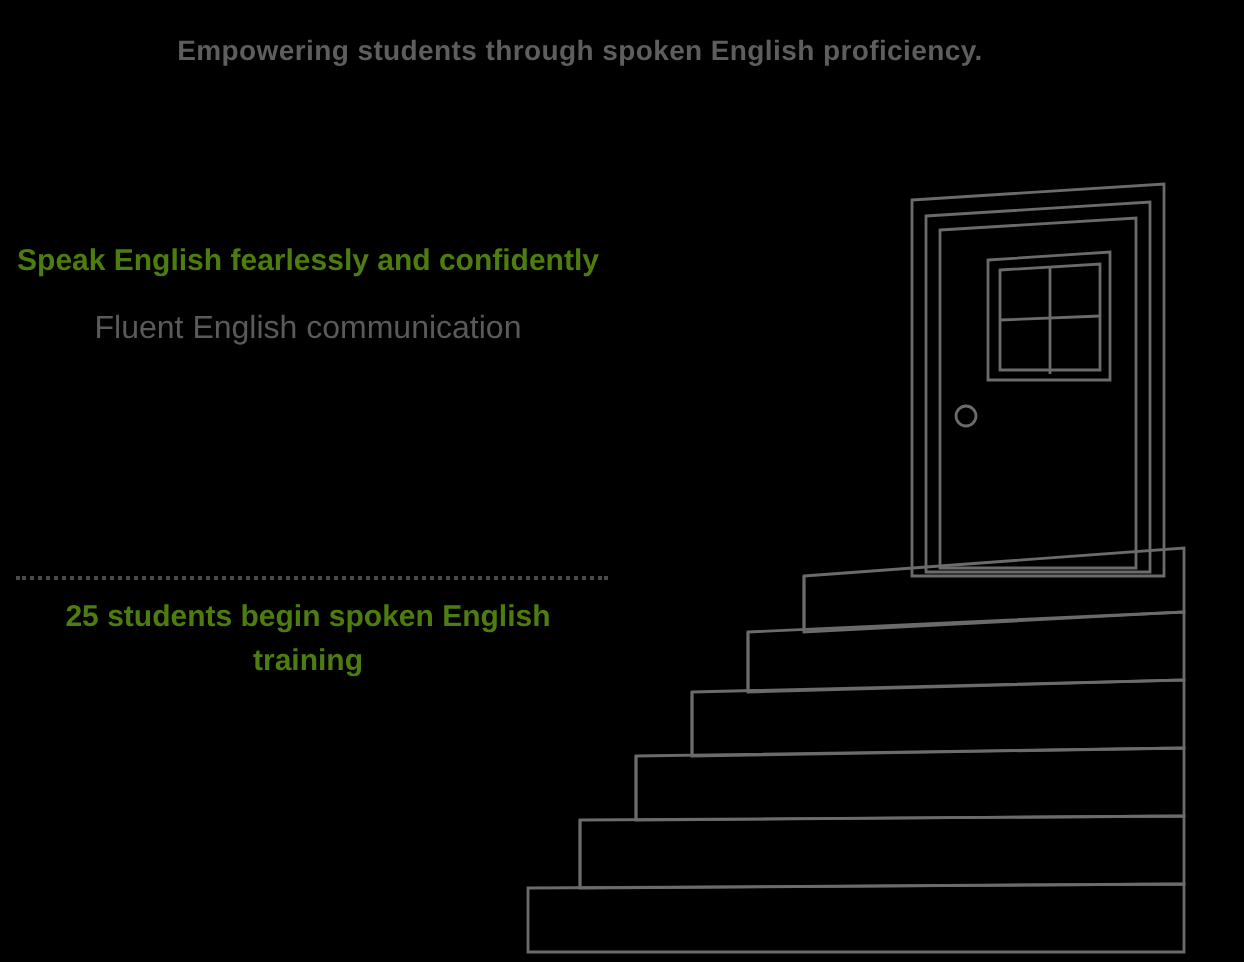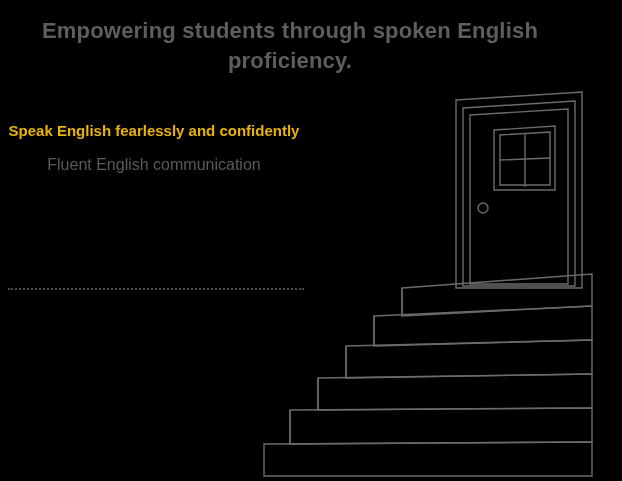--- a/index.html
+++ b/index.html
@@ -20,40 +20,40 @@
     width: 622px;
     height: 481px;
   }
   
   .title {
     position: absolute;
     left: 0;
     top: 16px;
     width: 580px;
     text-align: center;
-    font-size: 22px;
+    font-size: 14px;
     font-weight: bold;
     line-height: 1.35;
     color: #5e5e5e;
     letter-spacing: 0.2px;
   }
   
   .block {
     position: absolute;
     width: 300px;
     text-align: center;
   }
   .block-top { left: 4px; top: 120px; }
   .block-bottom { left: 4px; top: 298px; }
 
   .block .headline {
     font-size: 15px;
     font-weight: bold;
     line-height: 1.45;
-    color: #eab308;
+    color: #4d7c0f;
   }
   .block .sub {
     margin-top: 12px;
     font-size: 16px;
     font-weight: normal;
     line-height: 1.4;
     color: #5a5a5a;
   }
   
   .divider {
@@ -84,20 +84,21 @@
   <div class="title">Empowering students through spoken English proficiency.</div>
 
   <div class="block block-top">
     <div class="headline">Speak English fearlessly and confidently</div>
     <div class="sub">Fluent English communication</div>
   </div>
 
   <div class="divider"></div>
 
   <div class="block block-bottom">
+    <div class="headline">25 students begin spoken English training</div>
   </div>
 
   <div class="illustration">
     <svg width="360" height="400" viewBox="0 0 360 400" fill="none" stroke="#6b6b6b" stroke-width="1.4" stroke-linejoin="miter" stroke-linecap="butt">
 
       <g>
         <polygon points="194,22 320,14 320,210 194,210"></polygon>
         <polygon points="201,30 313,23 313,208 201,208"></polygon>
       </g>
 

